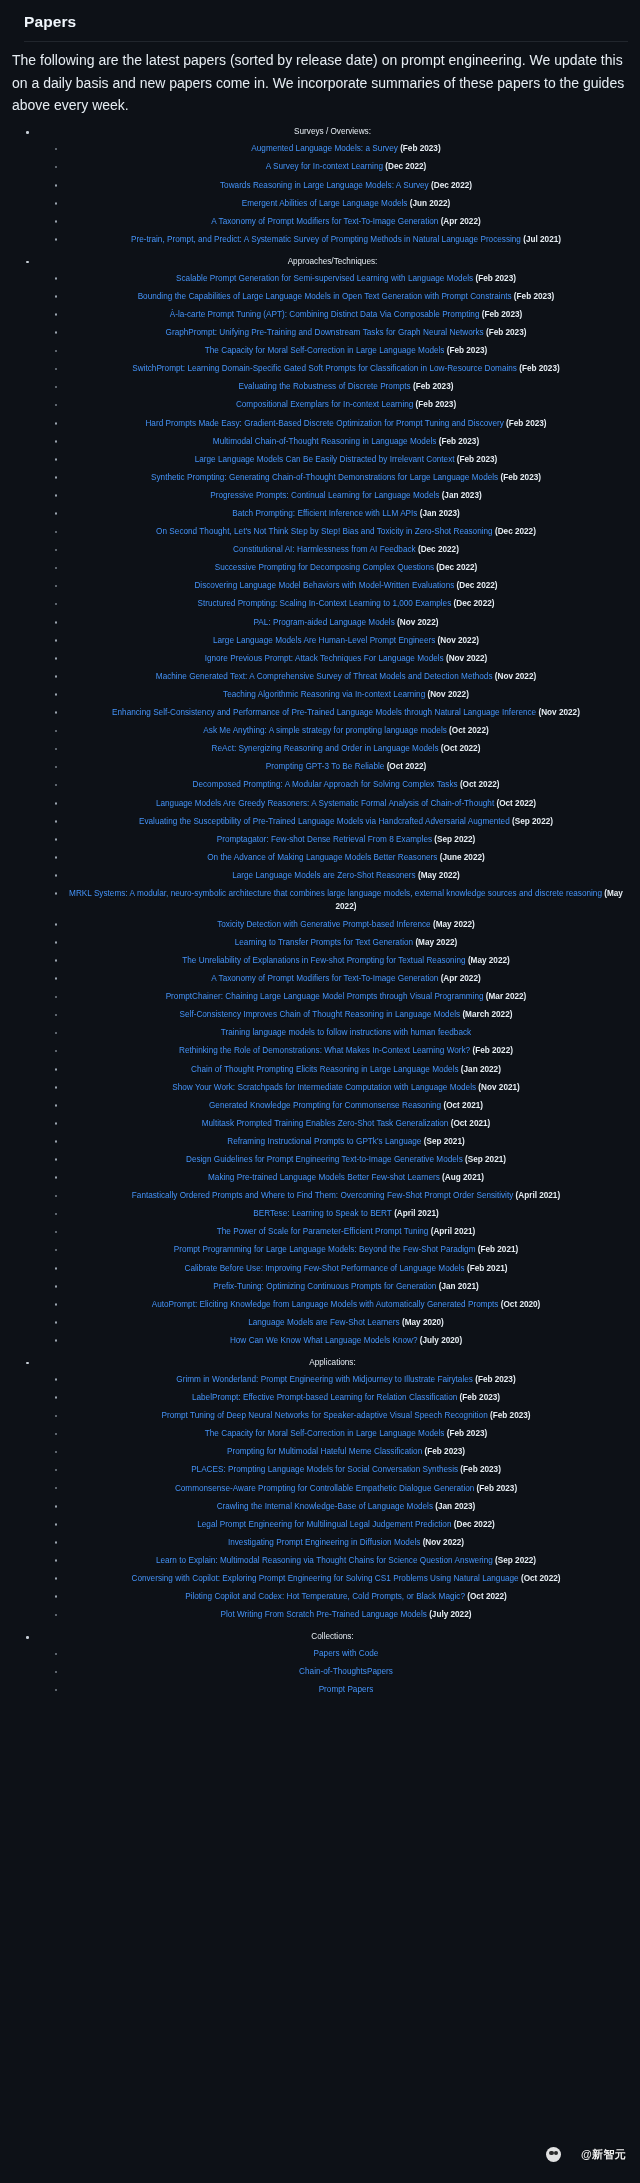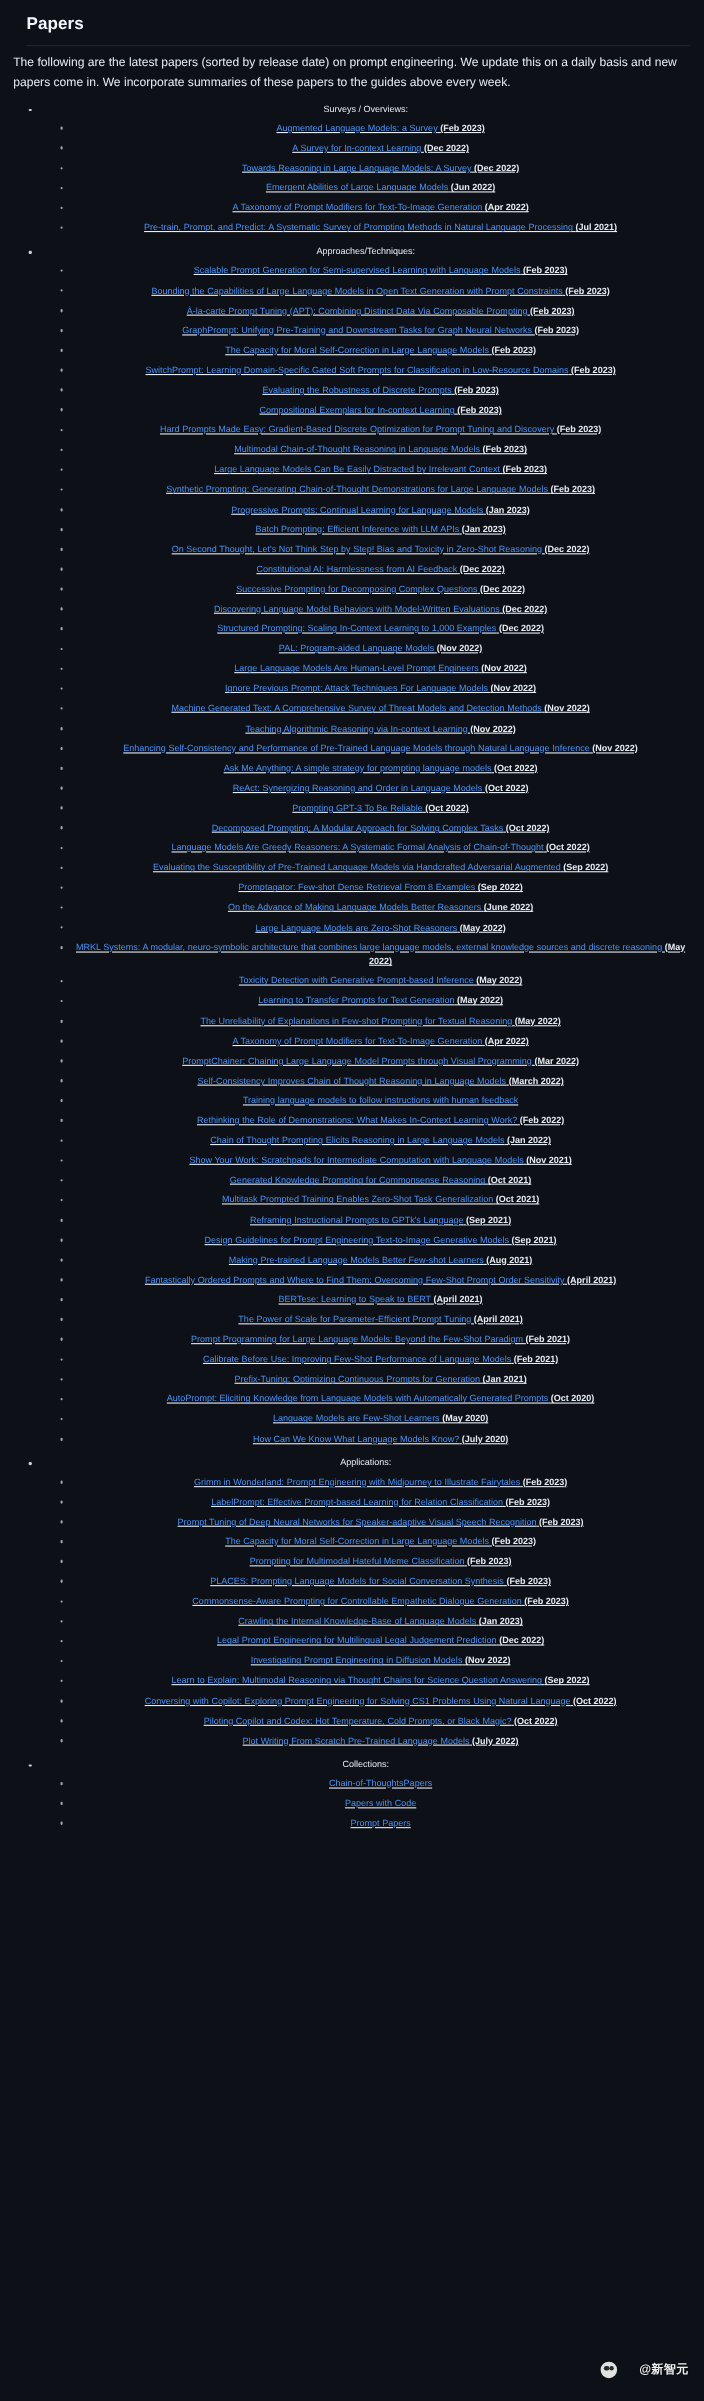--- a/index.html
+++ b/index.html
@@ -28,21 +28,21 @@
     font-size: 15.5px;
     font-weight: bold;
     margin: 2px 0 7px 12px;
     letter-spacing: 0.1px;
     color: #f0f6fc;
     padding-bottom: 7px;
     border-bottom: 1px solid #21262d;
   }
   p.intro {
     margin: 0 0 9px 0;
-    font-size: 11px;
+    font-size: 14px;
     line-height: 1.62;
     color: #e6edf3;
     max-width: 622px;
   }
   ul.outer {
     list-style: none;
     margin: 0;
     padding: 0 0 0 14px;
     text-align: center;
   }
@@ -65,21 +65,20 @@
     font-size: 8.2px;
     color: #e6edf3;
     display: block;
     margin-bottom: 5px;
     line-height: 1.5;
   }
   ul.inner {
     list-style: none;
     margin: 0 0 9px 0;
     padding: 0 0 0 17px;
-    text-decoration: underline;
   }
   ul.inner > li.paper {
     position: relative;
     padding-left: 10px;
     margin-bottom: 5.4px;
     line-height: 1.55;
     max-width: 588px;
   }
   ul.inner > li.paper::before {
     content: "";
@@ -242,22 +241,22 @@
           <li class="paper"><a class="paper-link" href="#">Investigating Prompt Engineering in Diffusion Models</a> <span class="paper-date">(Nov 2022)</span></li>
           <li class="paper"><a class="paper-link" href="#">Learn to Explain: Multimodal Reasoning via Thought Chains for Science Question Answering</a> <span class="paper-date">(Sep 2022)</span></li>
           <li class="paper"><a class="paper-link" href="#">Conversing with Copilot: Exploring Prompt Engineering for Solving CS1 Problems Using Natural Language</a> <span class="paper-date">(Oct 2022)</span></li>
           <li class="paper"><a class="paper-link" href="#">Piloting Copilot and Codex: Hot Temperature, Cold Prompts, or Black Magic?</a> <span class="paper-date">(Oct 2022)</span></li>
           <li class="paper"><a class="paper-link" href="#">Plot Writing From Scratch Pre-Trained Language Models</a> <span class="paper-date">(July 2022)</span></li>
         </ul>
       </li>
       <li class="group">
         <span class="group-label">Collections:</span>
         <ul class="inner">
+          <li class="paper"><a class="paper-link" href="#">Papers with Code</a></li>
           <li class="paper"><a class="paper-link" href="#">Chain-of-ThoughtsPapers</a></li>
-          <li class="paper"><a class="paper-link" href="#">Papers with Code</a></li>
           <li class="paper"><a class="paper-link" href="#">Prompt Papers</a></li>
         </ul>
       </li>
     </ul>
 </div>
 
 <div class="watermark">
   <span class="wm-logo"></span>
   <span class="wm-text">@新智元</span>
 </div>

